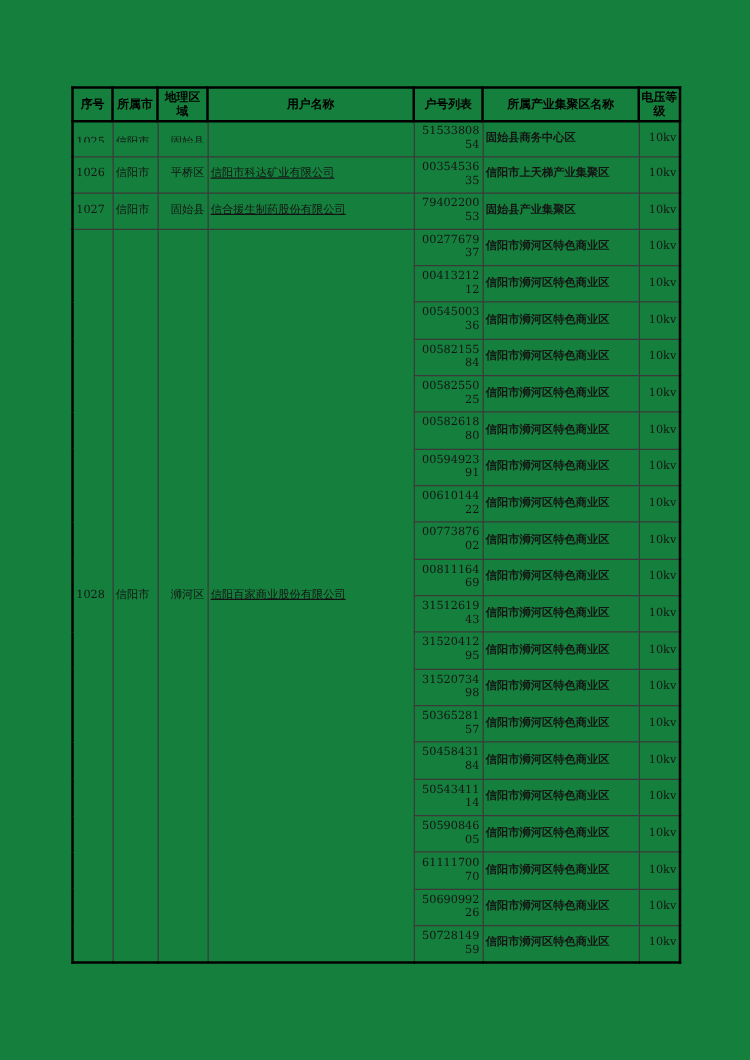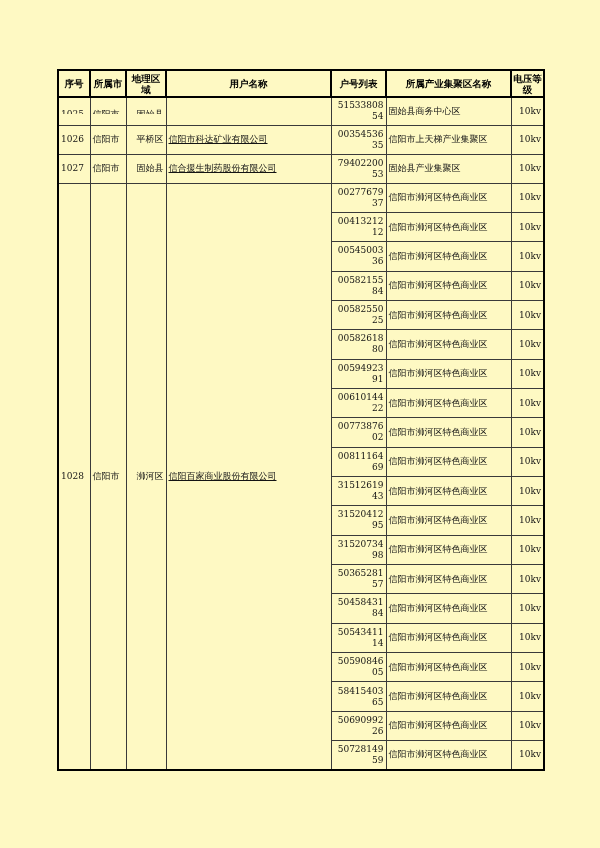--- a/index.html
+++ b/index.html
@@ -4,21 +4,21 @@
 <style>
   html, body {
     margin: 0;
     padding: 0;
     background: #ffffff;
   }
   .page {
     position: relative;
     width: 600px;
     height: 848px;
-    background: #fef9c3;
+    background: #15803d;
     font-family: "DejaVu Serif", "Liberation Serif", serif;
     color: #141414;
     overflow: hidden;
   }
   table.doc-table {
     position: absolute;
     left: 57px;
     top: 69px;
     width: 486px;
     border-collapse: collapse;
@@ -48,21 +48,21 @@
   }
   tr.row-partial { height: 28px; }
   tr.row-single  { height: 29px; }
   tr.row-sub     { height: 29.35px; }
 
   td.seq     { text-align: left; }
   td.city    { text-align: left; padding-left: 3px; }
   td.region  { text-align: right; padding-left: 3px; }
   td.name    { text-align: left; vertical-align: top; padding: 1px 3px 0 3px; text-decoration: underline; }
   td.account { text-align: right; }
-  td.cluster { text-align: left; padding-left: 3px; }
+  td.cluster { text-align: left; padding-left: 3px; font-weight: bold; }
   td.volt    { text-align: right; padding-left: 2px; }
 
   td.cliptop { vertical-align: top; padding-top: 0; }
   .clipwrap {
     height: 5px;
     overflow: hidden;
     line-height: 10px;
     white-space: nowrap;
   }
 </style>
@@ -208,21 +208,21 @@
           <td class="account">5054341114</td>
           <td class="cluster">信阳市浉河区特色商业区</td>
           <td class="volt">10kv</td>
         </tr>
         <tr class="row-sub">
           <td class="account">5059084605</td>
           <td class="cluster">信阳市浉河区特色商业区</td>
           <td class="volt">10kv</td>
         </tr>
         <tr class="row-sub">
-          <td class="account">5841540365</td>
+          <td class="account">6111170070</td>
           <td class="cluster">信阳市浉河区特色商业区</td>
           <td class="volt">10kv</td>
         </tr>
         <tr class="row-sub">
           <td class="account">5069099226</td>
           <td class="cluster">信阳市浉河区特色商业区</td>
           <td class="volt">10kv</td>
         </tr>
         <tr class="row-sub">
           <td class="account">5072814959</td>

